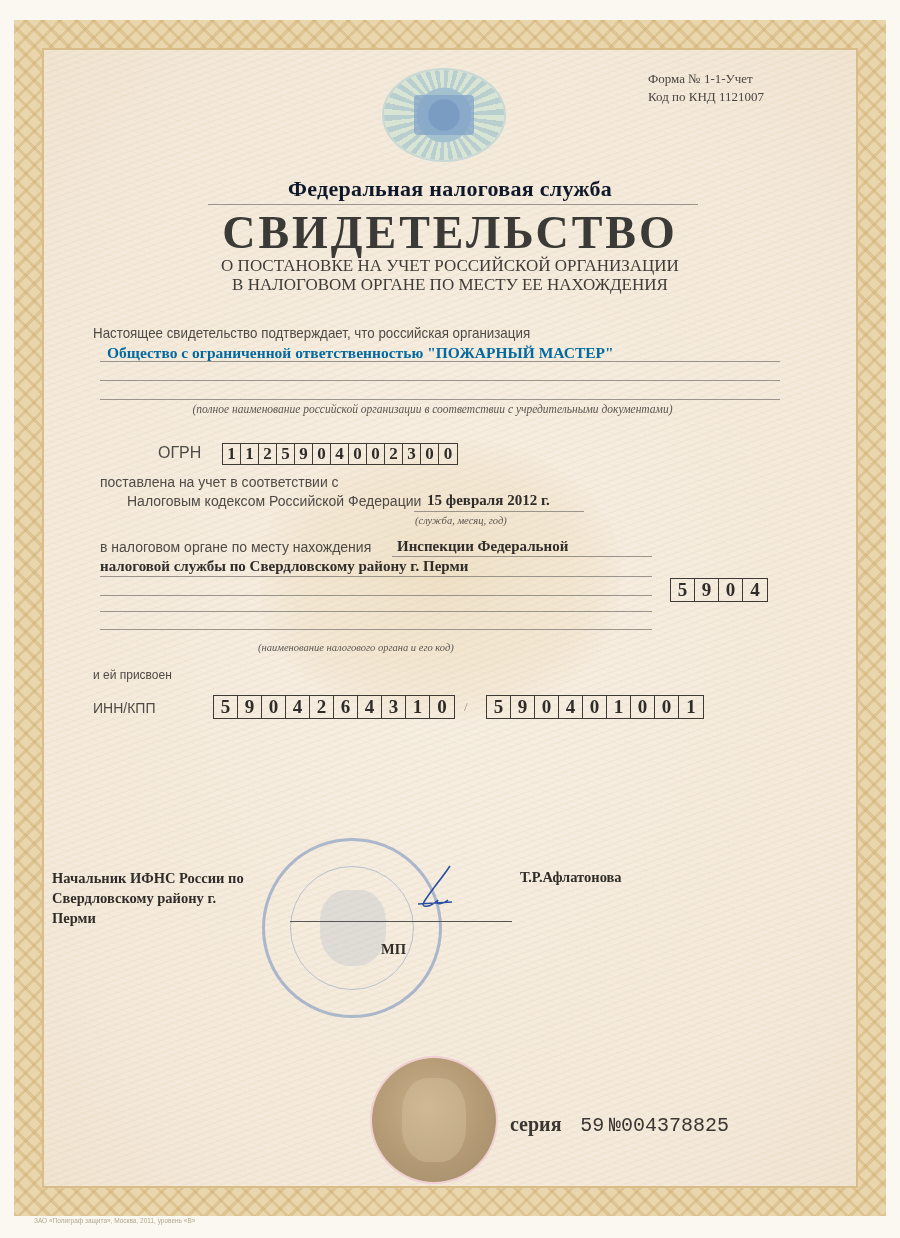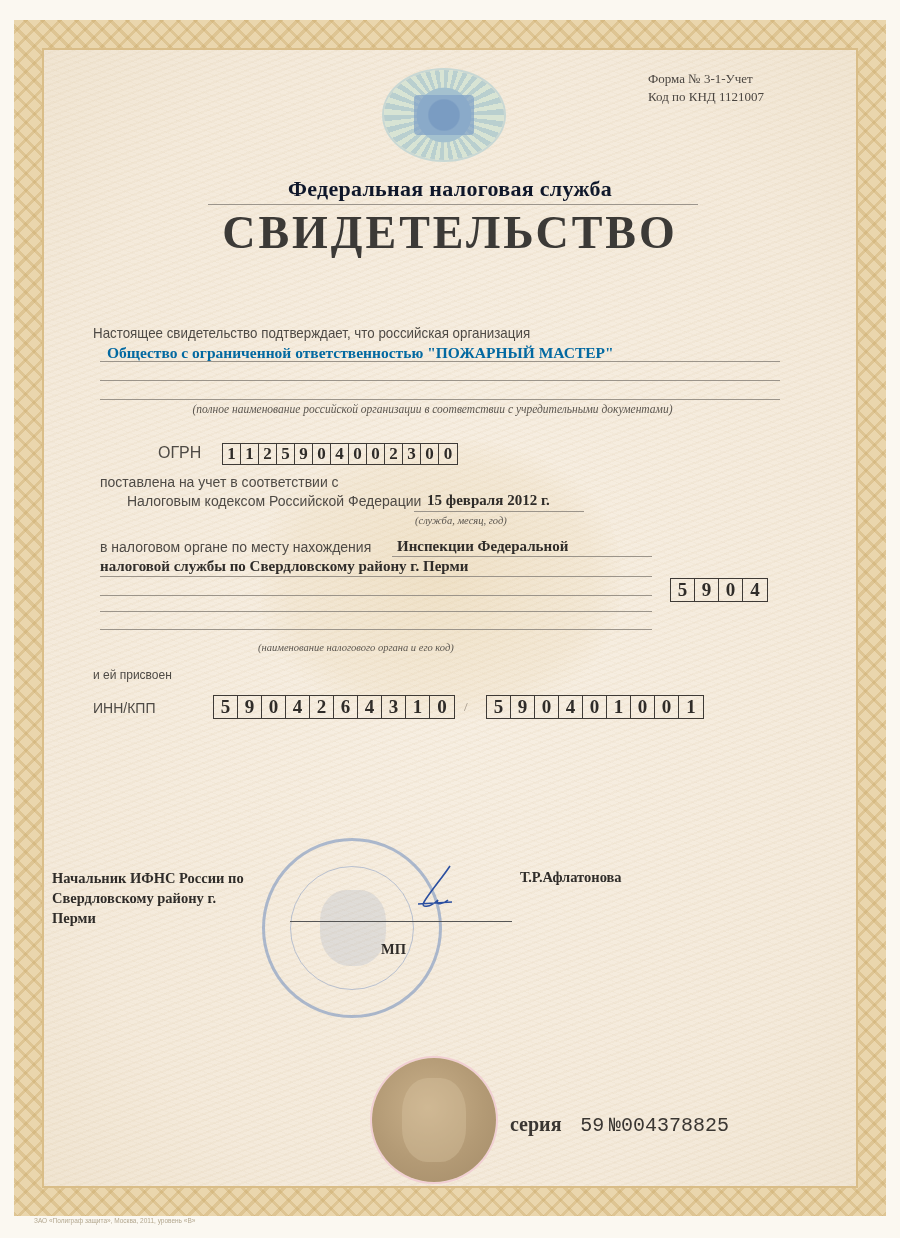--- a/index.html
+++ b/index.html
@@ -66,31 +66,33 @@
 <body>
 
 <div class="sheet"></div>
 <div class="frame-outer"></div>
 <div class="frame-pattern"></div>
 <div class="frame-inner"></div>
 
 <div class="abs eagle-watermark"></div>
 
 <div class="abs form-no">
-  <div>Форма № 3-1-Учет</div>
+  <div>Форма № 1-1-Учет</div>
   <div>Код по КНД 1121007</div>
 </div>
 
 <div class="abs hologram"></div>
 <div class="abs hologram-core"></div>
 
 <div class="abs agency">Федеральная налоговая служба</div>
 <div class="abs agency-line"></div>
 <div class="abs title">СВИДЕТЕЛЬСТВО</div>
 <div class="abs subtitle">
+  <div>О ПОСТАНОВКЕ НА УЧЕТ РОССИЙСКОЙ ОРГАНИЗАЦИИ</div>
+  <div>В НАЛОГОВОМ ОРГАНЕ  ПО МЕСТУ ЕЕ НАХОЖДЕНИЯ</div>
 </div>
 
 <div class="abs intro">Настоящее свидетельство подтверждает, что российская организация</div>
 <div class="abs org-name">Общество с ограниченной ответственностью "ПОЖАРНЫЙ МАСТЕР"</div>
 <div class="abs hline" style="left:100px;top:361px;width:680px;"></div>
 <div class="abs hline" style="left:100px;top:380px;width:680px;"></div>
 <div class="abs hline" style="left:100px;top:399px;width:680px;"></div>
 <div class="abs caption" style="left:0;width:845px;text-align:center;top:403px;padding-left:20px;box-sizing:border-box;">(полное наименование российской организации в соответствии с учредительными документами)</div>
 
 <div class="abs label-sans" style="left:158px;top:444px;font-size:16px;">ОГРН</div>

